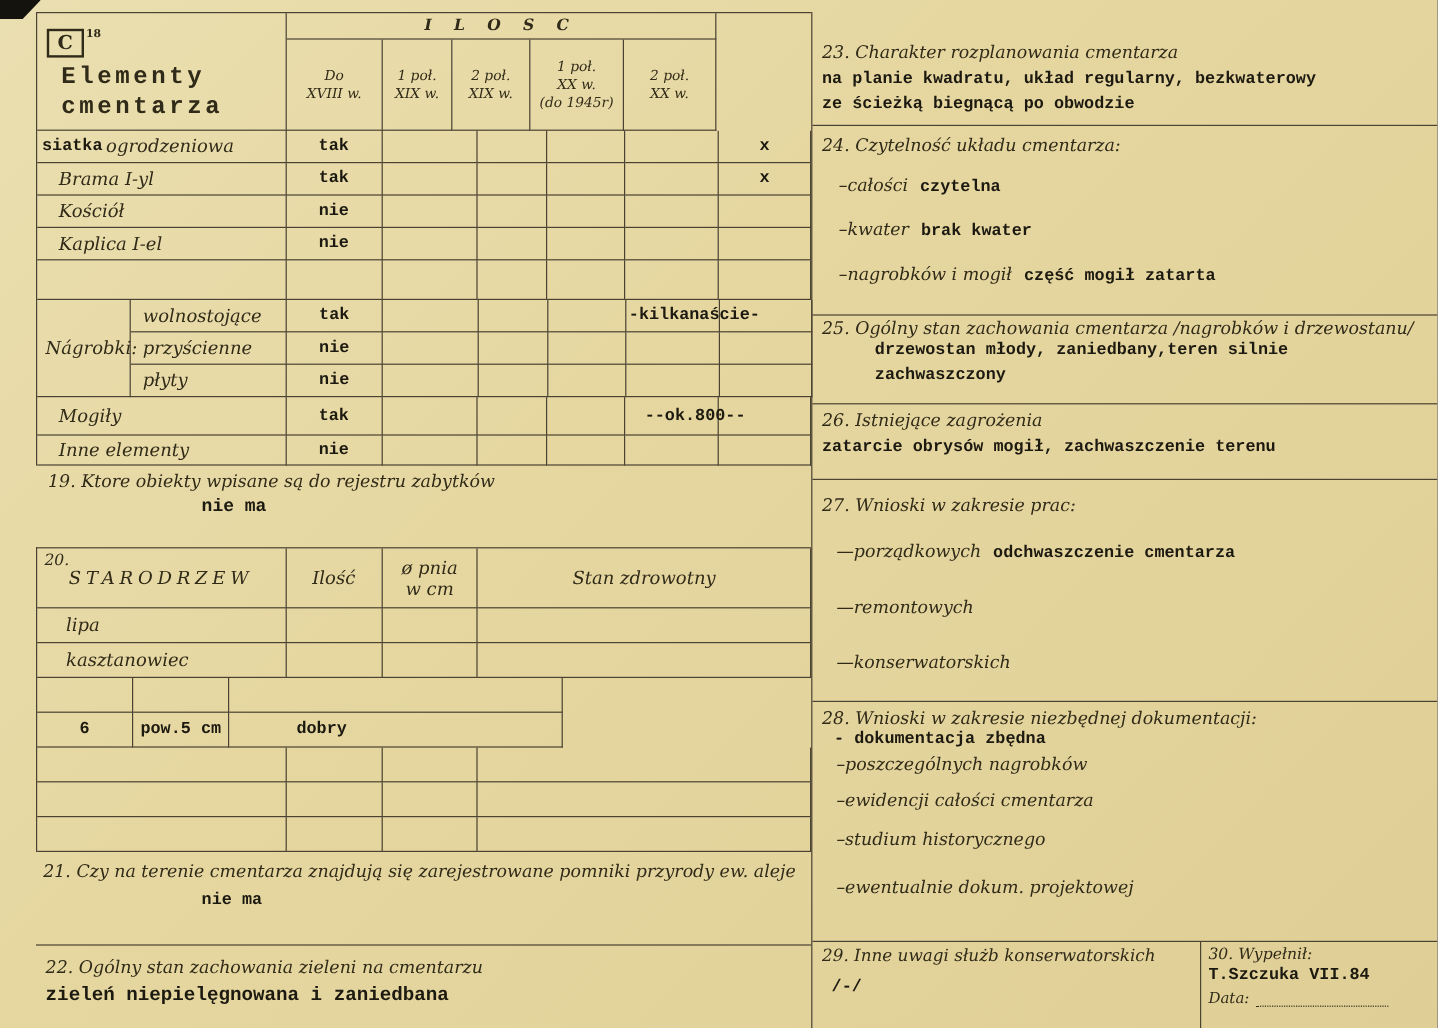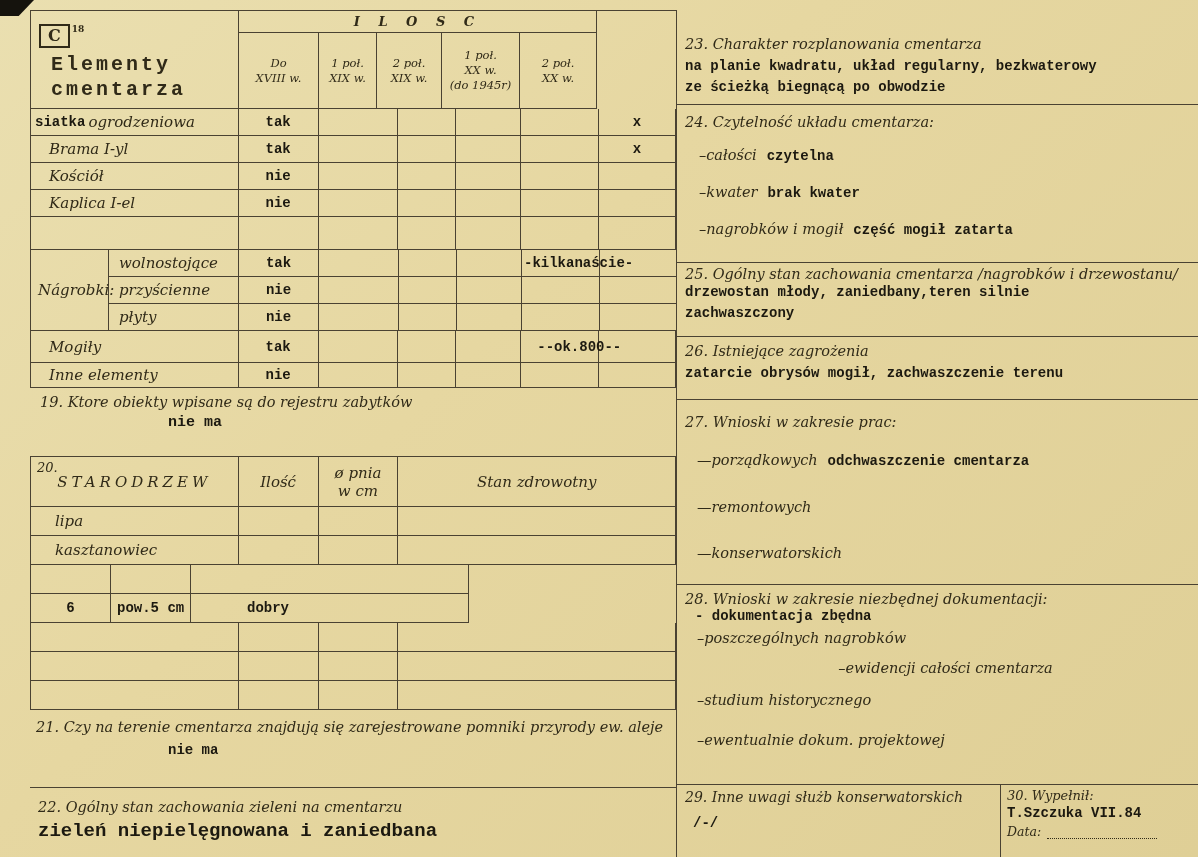--- a/index.html
+++ b/index.html
@@ -66,21 +66,21 @@
   .stno{ position:absolute; top:3px; left:6px; font-size:13px; }
   .stname{ letter-spacing:4px; font-size:15px; }
   .slbl{ width:208px; padding-left:24px; }
   .pnia{ padding-left:6px; }
   .stan{ padding-left:56px; }
 
   
   .s21{ height:78px; border-bottom:1px solid var(--line); padding:9px 0 0 6px; }
   .a21{ margin-top:7px; padding-left:132px; }
   .s22{ height:71px; padding:11px 0 0 8px; }
-  .a22{ margin-top:5px; font-size:19px; }
+  .a22{ margin-top:5px; font-size:16px; }
   .t21, .t22, .t19{ font-size:14.5px; }
 
   
   .rpanel{ position:absolute; left:676px; top:10px; width:522px; height:847px;
            border-left:1.5px solid var(--line); display:flex; flex-direction:column; }
   .rsec{ border-bottom:1px solid var(--line); padding-left:8px; padding-right:4px; }
   .rh{ font-size:14.5px; }
   .rt{ margin-top:4px; line-height:1.5; }
   .ritem{ display:flex; align-items:baseline; }
   .rgap{ margin-left:10px; }
@@ -353,21 +353,21 @@
         <span class="ty rgap">brak kwater</span>
       </div>
       <div class="ritem" style="margin-top:20px; padding-left:14px;">
         <span class="pr dash-item">–nagrobków i mogił</span>
         <span class="ty rgap">część mogił zatarta</span>
       </div>
     </section>
 
     <section class="rsec" style="height:74px; padding-top:3px;">
       <div class="pr rh nowrap">25. Ogólny stan zachowania cmentarza /nagrobków i drzewostanu/</div>
-      <div class="ty pre rt" style="margin-top:0;">drzewostan młody, zaniedbany,teren silnie
+      <div class="ty pre rt" style="margin-top:0;margin-left:44px;">drzewostan młody, zaniedbany,teren silnie
 zachwaszczony</div>
     </section>
 
     <section class="rsec" style="height:63px; padding-top:6px;">
       <div class="pr rh">26. Istniejące zagrożenia</div>
       <div class="ty rt">zatarcie obrysów mogił, zachwaszczenie terenu</div>
     </section>
 
     <section class="rsec" style="height:185px; padding-top:14px;">
       <div class="pr rh">27. Wnioski w zakresie prac:</div>
@@ -382,21 +382,21 @@
       <div class="ritem" style="margin-top:30px; padding-left:12px;">
         <span class="pr dash-item">—konserwatorskich</span>
         <span class="ty rgap"></span>
       </div>
     </section>
 
     <section class="rsec" style="height:200px; padding-top:6px;">
       <div class="pr rh">28. Wnioski w zakresie niezbędnej dokumentacji:</div>
       <div class="ty" style="margin-top:1px; padding-left:10px;">- dokumentacja zbędna</div>
       <div class="pr dash-item" style="margin-top:6px; padding-left:12px;">–poszczególnych nagrobków</div>
-      <div class="pr dash-item" style="margin-top:14px; padding-left:12px;text-align:center;">–ewidencji całości cmentarza</div>
+      <div class="pr dash-item" style="margin-top:14px; padding-left:12px;">–ewidencji całości cmentarza</div>
       <div class="pr dash-item" style="margin-top:16px; padding-left:12px;">–studium historycznego</div>
       <div class="pr dash-item" style="margin-top:24px; padding-left:12px;">–ewentualnie dokum.  projektowej</div>
     </section>
 
     <div class="rbottom">
       <section class="s29">
         <div class="pr rh" style="font-size:14px">29. Inne uwagi służb konserwatorskich</div>
         <div class="ty rt">/-/</div>
       </section>
       <section class="s30">

